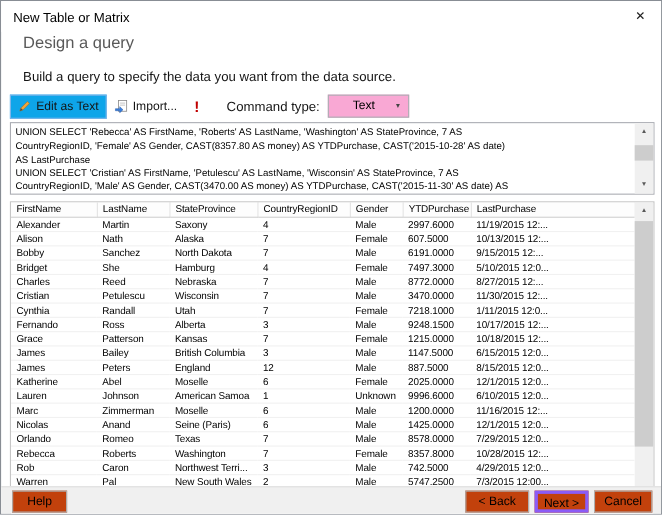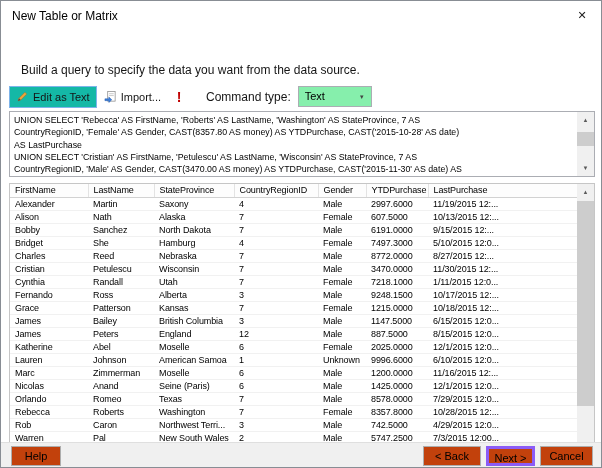--- a/index.html
+++ b/index.html
@@ -15,26 +15,26 @@
 
   
   .heading { position:absolute; left:20px; top:30px; font-size:15px; color:#595959; }
   .instruction { position:absolute; left:20px; top:62px; font-size:12px; color:#151515; }
 
   
   .toolbar { position:absolute; left:8px; top:84px; right:8px; height:23px;
              display:flex; align-items:center; }
   .tbtn { display:flex; align-items:center; gap:4px; height:22px; padding:0 6px;
           font-size:11px; color:#151515; border:1px solid transparent; cursor:pointer; }
-  .tbtn.toggled { background:#14b8a6; border:1px solid #7eb4ea; }
+  .tbtn.toggled { background:#0ea5e9; border:1px solid #7eb4ea; }
   .run-btn { width:22px; height:22px; text-align:center; line-height:22px;
              font-weight:bold; font-size:14px; color:#c00000; cursor:pointer; }
   .cmdlabel { font-size:12px; color:#151515; margin-left:16px; margin-right:7px; }
   .combo { position:relative; width:74px; height:21px; border:1px solid #abadb3;
-           background:#86efac; font-size:11px; line-height:19px; padding-left:6px;
+           background:#f9a8d4; font-size:11px; line-height:19px; padding-left:22px;
            color:#000; cursor:pointer; }
   .combo-chev { position:absolute; right:1px; top:1px; width:16px; height:17px;
                 text-align:center; font-size:7px; line-height:17px; color:#444; }
 
   
   .sqlbox { position:absolute; left:8px; top:110px; width:586px; height:66px;
             border:1px solid #abadb3; background:#fff; }
   .sqltext { position:absolute; top:1px; left:1px; right:18px; bottom:1px;
              padding:1px 0 0 3px; font-family:Liberation Sans, sans-serif;
              font-size:8.8px; line-height:12.3px; white-space:pre; overflow:hidden; color:#000; }
@@ -75,20 +75,21 @@
 </head>
 <body>
 
 <div class="dialog">
 
   <div class="titlebar">
     <span class="title">New Table or Matrix</span>
     <span class="close-btn">✕</span>
   </div>
 
+  <div class="heading">Design a query</div>
   <div class="instruction">Build a query to specify the data you want from the data source.</div>
 
   <div class="toolbar">
     <div class="tbtn toggled">
       <svg class="icon-svg" viewBox="0 0 14 14">
         <path d="M2.2 11.8 L3.2 8.9 L9.6 2.5 L11.5 4.4 L5.1 10.8 Z" fill="#f0a43c" stroke="#9a7524" stroke-width="0.6"></path>
         <path d="M2.2 11.8 L3.2 8.9 L5.1 10.8 Z" fill="#4a4a4a"></path>
       </svg>
       <span>Edit as Text</span>
     </div>

